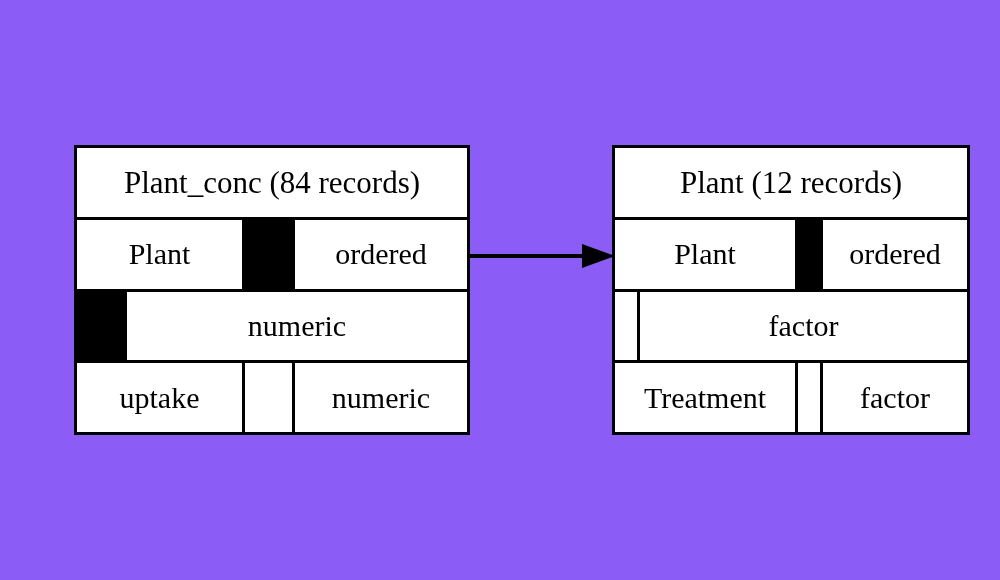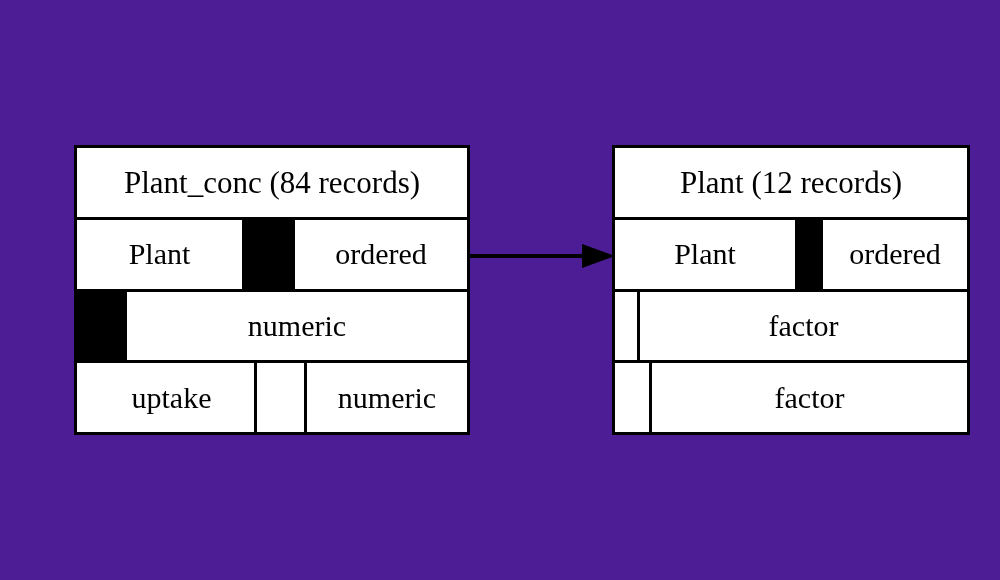--- a/index.html
+++ b/index.html
@@ -4,21 +4,21 @@
 <style>
   html, body {
     margin: 0;
     padding: 0;
     background: #ffffff;
   }
   #canvas {
     position: relative;
     width: 1000px;
     height: 580px;
-    background: #4c1d95;
+    background: #8b5cf6;
     overflow: hidden;
     font-family: "Liberation Serif", "DejaVu Serif", serif;
     color: #000000;
     text-align: center;
   }
 
   
   .entity {
     position: absolute;
     box-sizing: border-box;
@@ -48,21 +48,21 @@
     flex-direction: column;
   }
 
   .field-row {
     flex: 1 1 0;
     box-sizing: border-box;
     display: flex;
     border-bottom: 3px solid #000000;
     min-height: 0;
   }
-  .field-row:last-child { border-bottom: none; margin-left: 12px; }
+  .field-row:last-child { border-bottom: none; }
 
   .cell {
     box-sizing: border-box;
     display: flex;
     align-items: center;
     justify-content: center;
     font-size: 30px;
     line-height: 1;
     white-space: nowrap;
     overflow: hidden;
@@ -145,20 +145,21 @@
         <div class="cell cell-key is-key"></div>
         <div class="cell cell-type">ordered</div>
       </div>
 
       <div class="field-row">
         <div class="cell cell-key"></div>
         <div class="cell cell-type">factor</div>
       </div>
 
       <div class="field-row">
+        <div class="cell cell-name">Treatment</div>
         <div class="cell cell-key"></div>
         <div class="cell cell-type">factor</div>
       </div>
 
     </div>
   </div>
 
 </div>
 
 </body></html>

